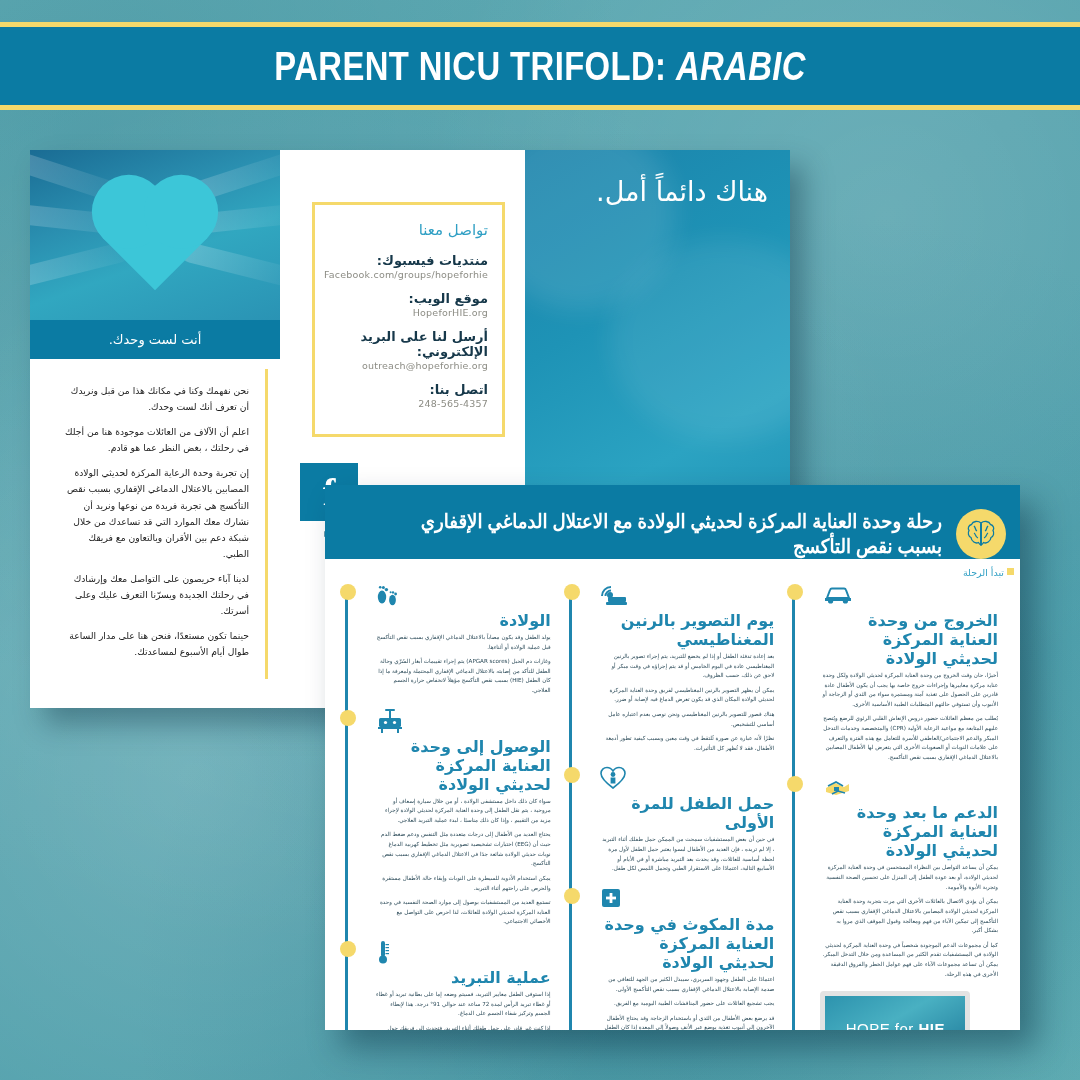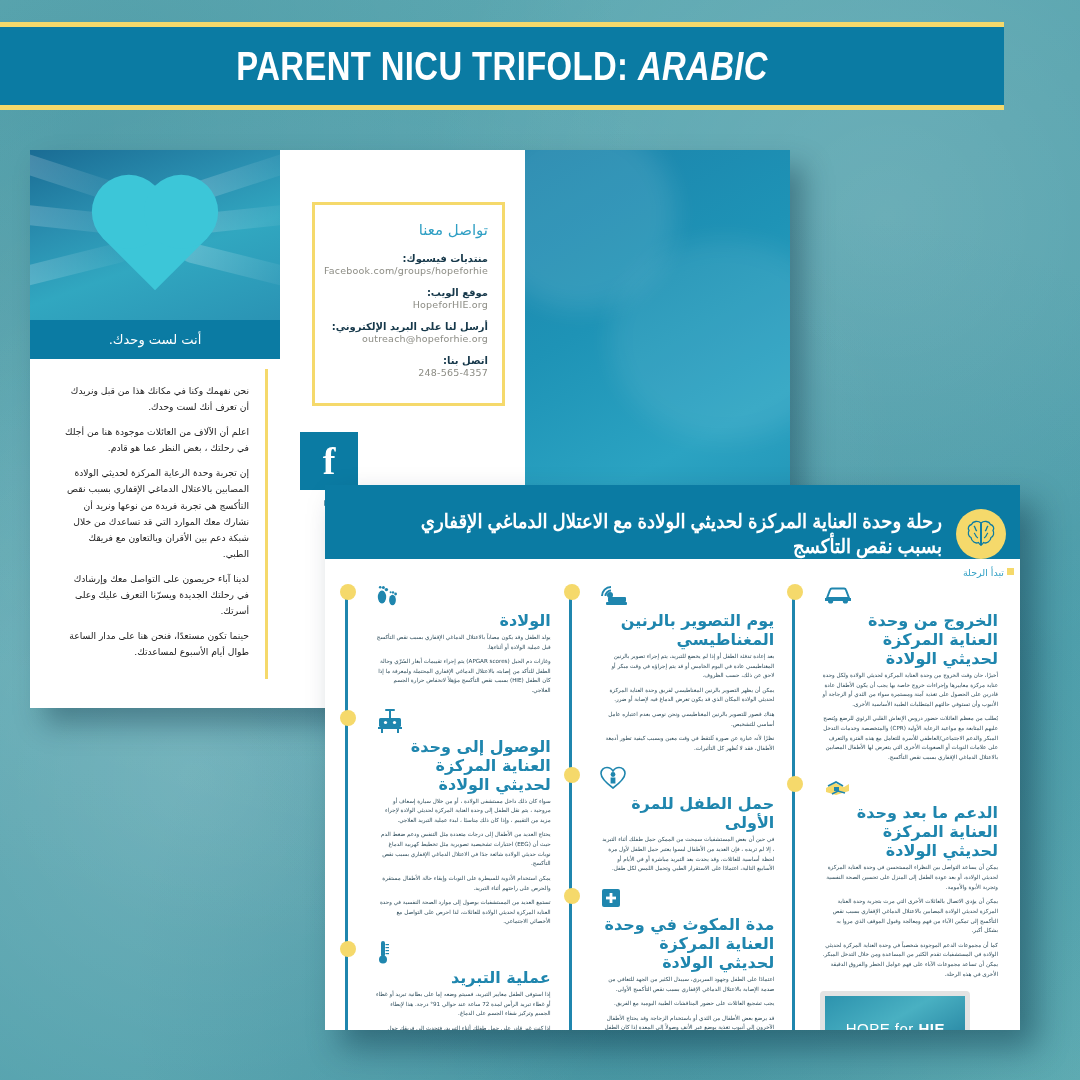--- a/index.html
+++ b/index.html
@@ -22,21 +22,21 @@
   }
   #bg:after{
     content:"";position:absolute;inset:0;
     background:
       radial-gradient(ellipse at 30% 45%, rgba(255,255,255,.10) 0%, rgba(255,255,255,0) 55%),
       radial-gradient(ellipse at 75% 65%, rgba(30,110,140,.14) 0%, rgba(30,110,140,0) 50%);
   }
 
   
   #banner{
-    position:absolute;left:0;top:22px;width:1004px;height:88px;
+    position:absolute;left:0;top:22px;width:1080px;height:88px;
     background:#0b7ba3;
     border-top:5px solid #f5d96b;border-bottom:5px solid #f5d96b;
     display:flex;align-items:center;justify-content:center;
     box-sizing:border-box;z-index:6;
   }
   #banner .bt{
     color:#fff;font-size:40px;letter-spacing:.5px;
     font-family:"Liberation Sans Narrow","Liberation Sans",sans-serif;
     font-weight:bold;transform:scaleX(.82);transform-origin:center;white-space:nowrap;
   }
@@ -89,21 +89,21 @@
     background:#0b7ba3;color:#fff;direction:rtl;text-align:right;
     padding:18px 16px 22px 16px;
   }
   .mission h3{margin:0 0 12px 0;font-size:16px;font-weight:normal;}
   .mission p{margin:0;font-size:9.6px;line-height:1.8;}
   .contact{
     margin-top:24px;border:3px solid #f5d96b;padding:16px 14px 14px 14px;
     direction:rtl;text-align:right;margin-left:12px;
   }
   .contact h3{margin:0 0 14px 0;font-size:15px;color:#2f9fc4;font-weight:normal;}
-  .contact .lbl{font-size:10px;color:#16384a;font-weight:bold;margin-bottom:1px;}
+  .contact .lbl{font-size:13px;color:#16384a;font-weight:bold;margin-bottom:1px;}
   .contact .val{font-size:9.5px;color:#8c8c84;margin-bottom:11px;letter-spacing:.2px;}
   .fbblock{margin-top:26px;}
   .fbicon{
     width:58px;height:58px;background:#0b7ba3;display:flex;
     align-items:center;justify-content:center;color:#fff;
     font-size:38px;font-family:"Liberation Serif",serif;font-weight:bold;
   }
   .fbcap{direction:rtl;text-align:right;font-size:7.5px;color:#2a6d86;line-height:1.7;margin-top:8px;}
 
   
@@ -249,20 +249,21 @@
   </div>
 
   <div class="tf-panel tf-right">
     <div class="blob" style="left:-40px;top:-30px;width:190px;height:190px;background:rgba(255,255,255,.10);"></div>
     <div class="blob" style="right:-50px;top:90px;width:230px;height:200px;background:rgba(255,255,255,.08);"></div>
     <div class="blob" style="left:20px;bottom:-40px;width:210px;height:170px;background:rgba(0,60,90,.14);"></div>
     <div class="hand"></div>
     <div class="band">
       <span>Nellcor MW</span>
     </div>
+    <div class="cover-title">هناك دائماً أمل.</div>
   </div>
 </div>
 
 <div id="info">
 
   <div class="ihead">
     <div class="brain-badge">
       <svg width="32" height="30" viewBox="0 0 32 30" aria-hidden="true">
         <g fill="none" stroke="#0b7ba3" stroke-width="1.3">
           <path d="M16 4 C13 1.5 8 2 6.5 5.5 C3.5 6 2.5 9.5 4 11.5 C2.5 14 3.5 17.5 6 18.5 C6.5 22.5 10.5 25 13.5 23.5 C14.5 25.5 16 26 16 26 Z"></path>

